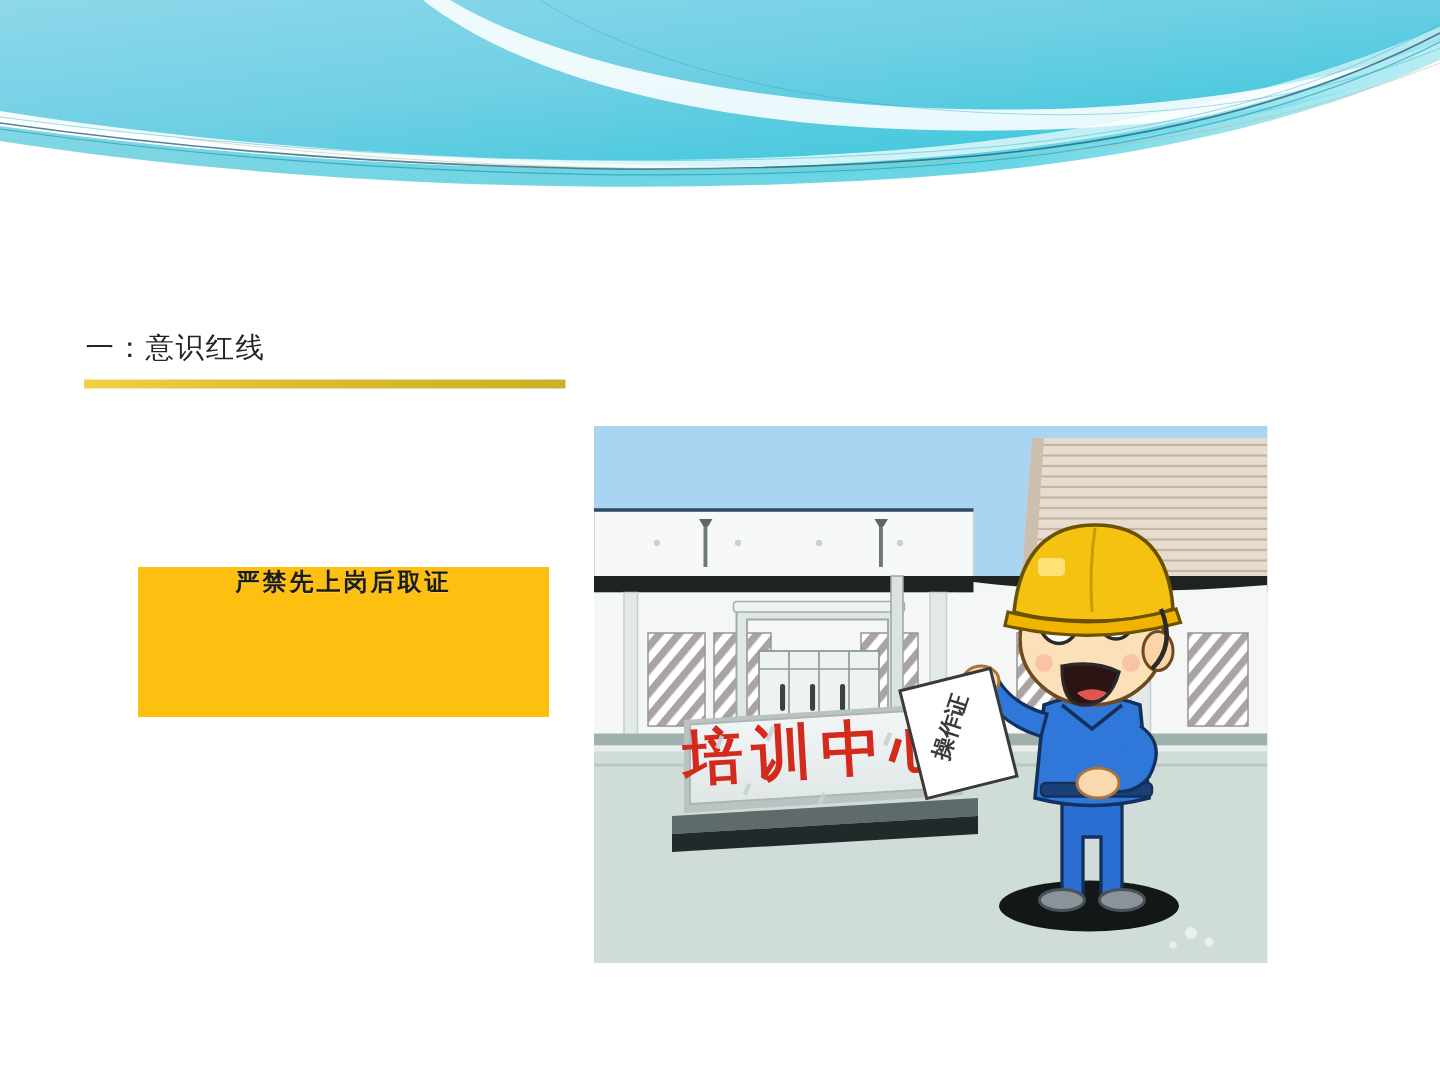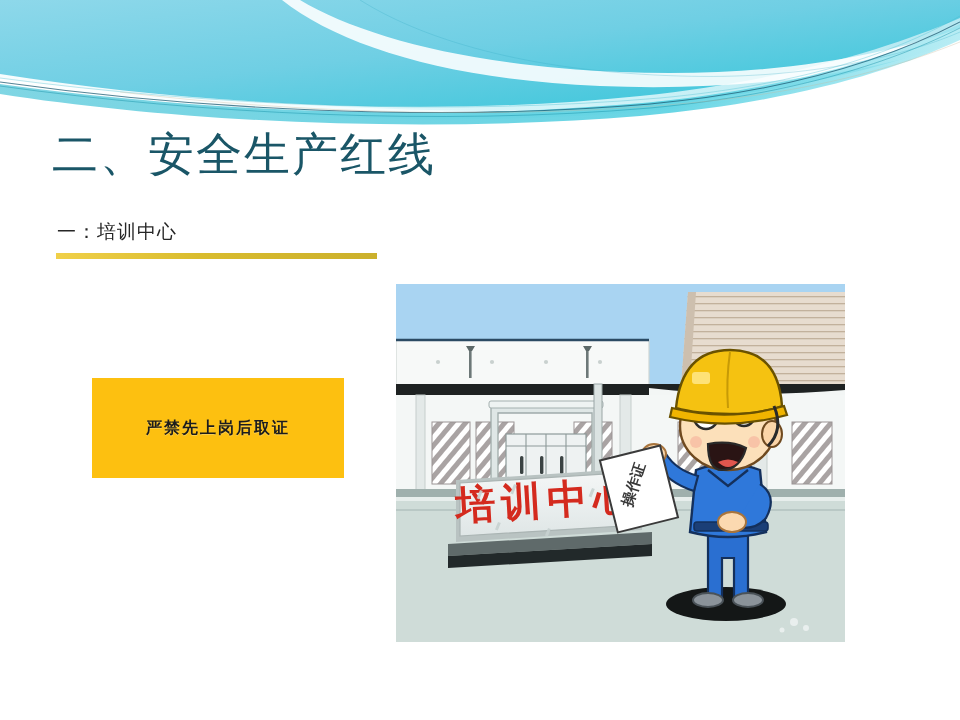--- a/index.html
+++ b/index.html
@@ -68,25 +68,24 @@
     width: 321px;
     height: 6px;
     background: linear-gradient(90deg, #f0d049 0%, #d9bc2e 45%, #cbb02c 100%);
   }
 
   
   #callout-box {
     position: absolute;
     left: 92px;
     top: 378px;
-    width: 252px;
+    width: 274px;
     height: 100px;
     background: #fdc010;
     display: flex;
-    align-items: center;
     justify-content: center;
   }
   #callout-text {
     font-size: 16px;
     font-weight: bold;
     color: #1c1c1c;
     letter-spacing: 2px;
     text-shadow: 0 1px 0 rgba(255,255,255,.25);
     white-space: nowrap;
   }
@@ -143,23 +142,22 @@
       <path d="M0,82 C200,110 440,122 650,104 C800,90 895,56 960,22" fill="none" stroke="#1c5a72" stroke-width="1.1" opacity=".75"></path>
       <path d="M0,86 C200,114 440,126 650,108 C800,94 896,60 960,28" fill="none" stroke="#0f8ba3" stroke-width=".8" opacity=".55"></path>
       <path d="M0,78 C210,106 450,116 660,98 C810,84 900,50 960,16" fill="none" stroke="#3fb9cf" stroke-width=".7" opacity=".5"></path>
       <path d="M360,0 C430,44 540,72 680,76 C800,80 900,58 960,32" fill="none" stroke="#2fa8c2" stroke-width=".6" opacity=".45"></path>
 
       <path d="M120,92 C300,114 520,120 700,102 C820,90 900,66 960,42" fill="none" stroke="#c9b79a" stroke-width=".7" opacity=".5"></path>
     </svg>
   </div>
 
 
-  <div id="title">二、安全生产红线</div>
-
-  <div id="subtitle">一：培训中心</div>
+
+  <div id="subtitle">一：意识红线</div>
   <div id="subtitle-rule"></div>
 
   <div id="callout-box">
     <span id="callout-text">严禁先上岗后取证</span>
   </div>
 
   <div id="picture">
     <svg width="449" height="358" viewBox="0 0 449 358" xmlns="http://www.w3.org/2000/svg">
       <defs>
         <linearGradient id="signGrad" x1="0" y1="0" x2="0" y2="1">

